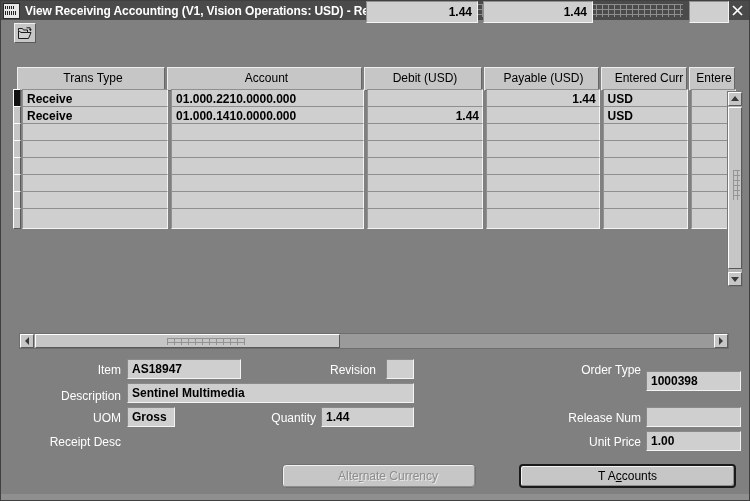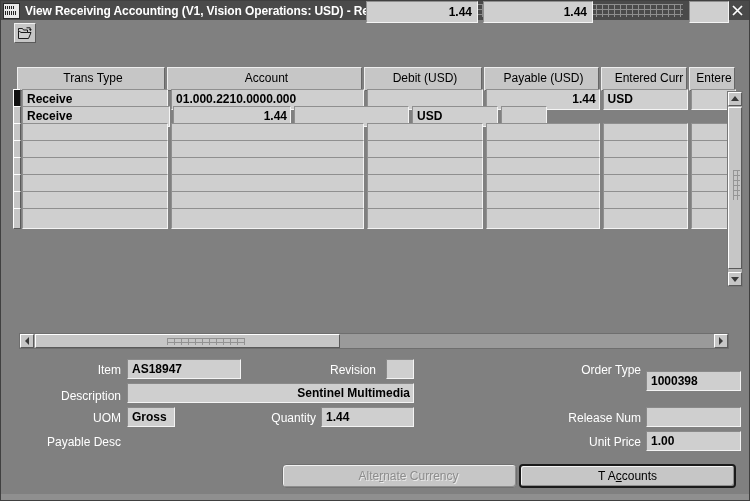--- a/index.html
+++ b/index.html
@@ -390,20 +390,21 @@
           <div class="cell" style="width: 148px;">Receive</div>
           <div class="cell" style="width: 195px;">01.000.2210.0000.000</div>
           <div class="cell num" style="width: 118px;"></div>
           <div class="cell num" style="width: 115px;">1.44</div>
           <div class="cell" style="width: 86px;">USD</div>
           <div class="cell" style="width: 46px;"></div>
         </div>
         <div class="row">
           <div class="row-sel"></div>
           <div class="cell" style="width: 148px;">Receive</div>
+          <div class="cell" style="width: 195px;">01.000.1410.0000.000</div>
           <div class="cell num" style="width: 118px;">1.44</div>
           <div class="cell num" style="width: 115px;"></div>
           <div class="cell" style="width: 86px;">USD</div>
           <div class="cell" style="width: 46px;"></div>
         </div>
         <div class="row">
           <div class="row-sel"></div>
           <div class="cell" style="width: 148px;"></div>
           <div class="cell" style="width: 195px;"></div>
           <div class="cell num" style="width: 118px;"></div>
@@ -495,41 +496,41 @@
     </div>
   </div>
 
   <div class="lbl" style="left:20px; top:362px; width:100px;">Item</div>
   <div class="fld" style="left:126px; top:358px; width:114px;">AS18947</div>
 
   <div class="lbl" style="left:255px; top:362px; width:120px;">Revision</div>
   <div class="fld" style="left:385px; top:358px; width:28px;"></div>
 
   <div class="lbl" style="left:10px; top:388px; width:110px;">Description</div>
-  <div class="fld" style="left:126px; top:382px; width:287px;text-align:right;">Sentinel Multimedia</div>
+  <div class="fld" style="left:126px; top:382px; width:287px;">Sentinel Multimedia</div>
 
   <div class="lbl" style="left:20px; top:410px; width:100px;">UOM</div>
   <div class="fld" style="left:126px; top:406px; width:48px;">Gross</div>
 
   <div class="lbl" style="left:200px; top:410px; width:115px;">Quantity</div>
   <div class="fld" style="left:320px; top:406px; width:93px;">1.44</div>
 
-  <div class="lbl" style="left:8px; top:434px; width:112px;">Payable Desc</div>
+  <div class="lbl" style="left:8px; top:434px; width:112px;">Receipt Desc</div>
 
   <div class="lbl" style="left:520px; top:362px; width:120px;">Order Type</div>
 
   <div class="fld" style="left:645px; top:370px; width:95px;">1000398</div>
 
   <div class="lbl" style="left:520px; top:410px; width:120px;">Release Num</div>
   <div class="fld" style="left:645px; top:406px; width:95px;"></div>
 
   <div class="lbl" style="left:520px; top:434px; width:120px;">Unit Price</div>
   <div class="fld" style="left:645px; top:430px; width:95px;">1.00</div>
 
-  <div class="btn disabled" style="left:281px; top:463px; width:235px;padding-left:18px;">
+  <div class="btn disabled" style="left:281px; top:463px; width:194px;padding-left:18px;">
       <span>Alte<u>r</u>nate Currency</span>
     </div>
   <div class="btn primary" style="left:518px; top:463px; width:217px;">
       <span>T A<u>c</u>counts</span>
     </div>
 
   <div class="bottom-strip"></div>
 </div>
 
 </body></html>

